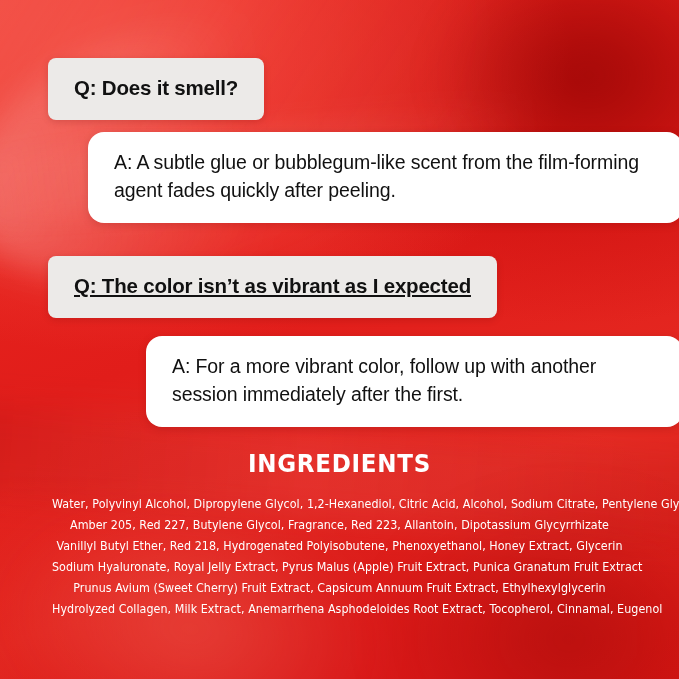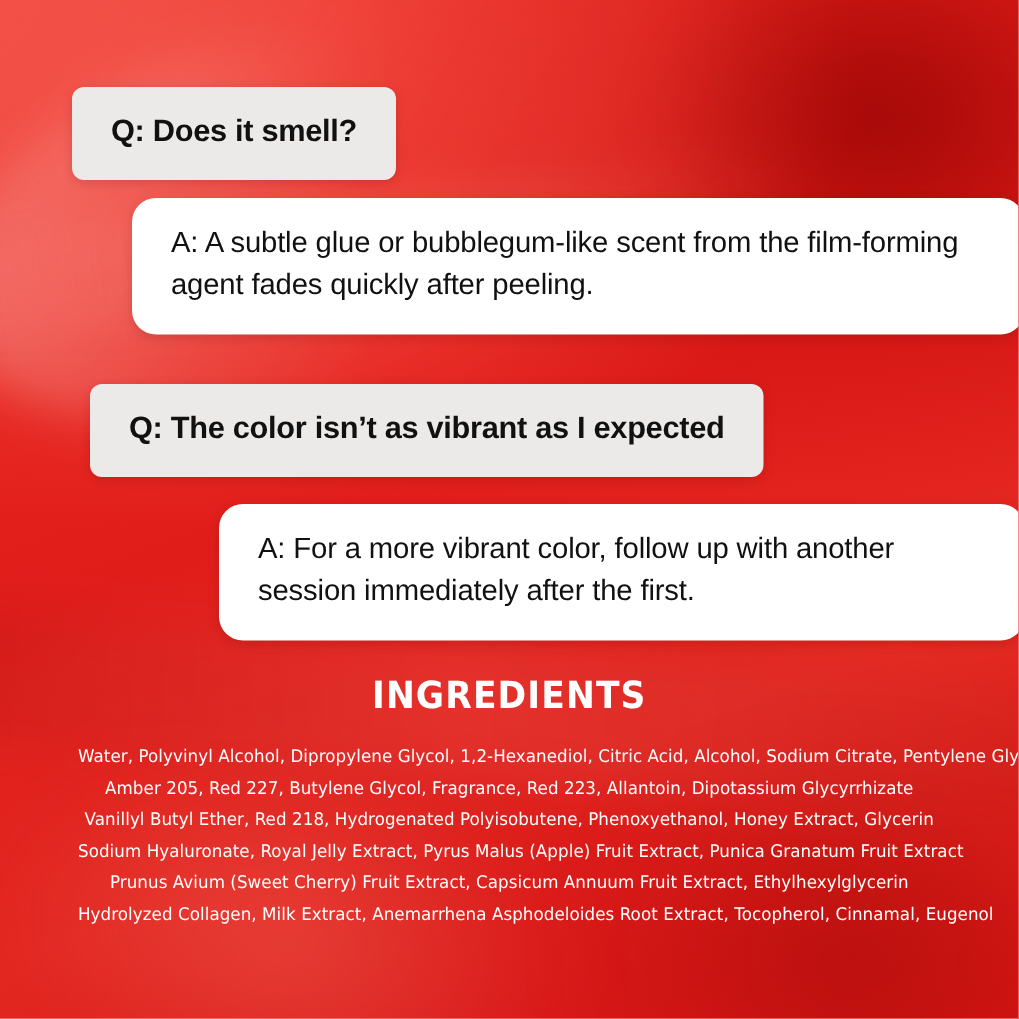--- a/index.html
+++ b/index.html
@@ -117,21 +117,21 @@
     color: #111;
     font-size: 19.5px;
     line-height: 1.42;
     letter-spacing: -0.1px;
     box-shadow: 0 2px 8px rgba(90,0,0,0.18);
   }
 
   
   #q1 { left: 48px; top: 58px; }
   #a1 { left: 88px; top: 132px; width: 543px; }
-  #q2 { left: 60px; top: 256px; }
+  #q2 { left: 48px; top: 256px; text-decoration: underline; }
   #a2 { left: 146px; top: 336px; width: 485px; }
 
   
   .ingredients {
     position: absolute;
     left: 0; right: 0;
     top: 449px;
     text-align: center;
     z-index: 2;
   }

